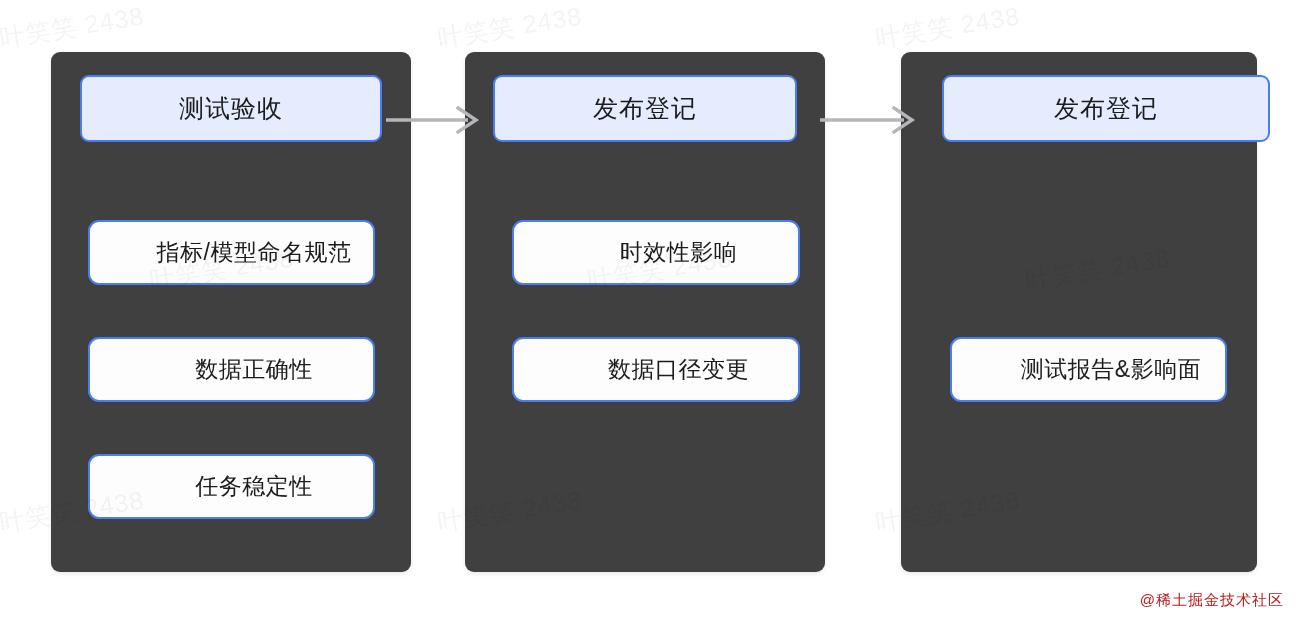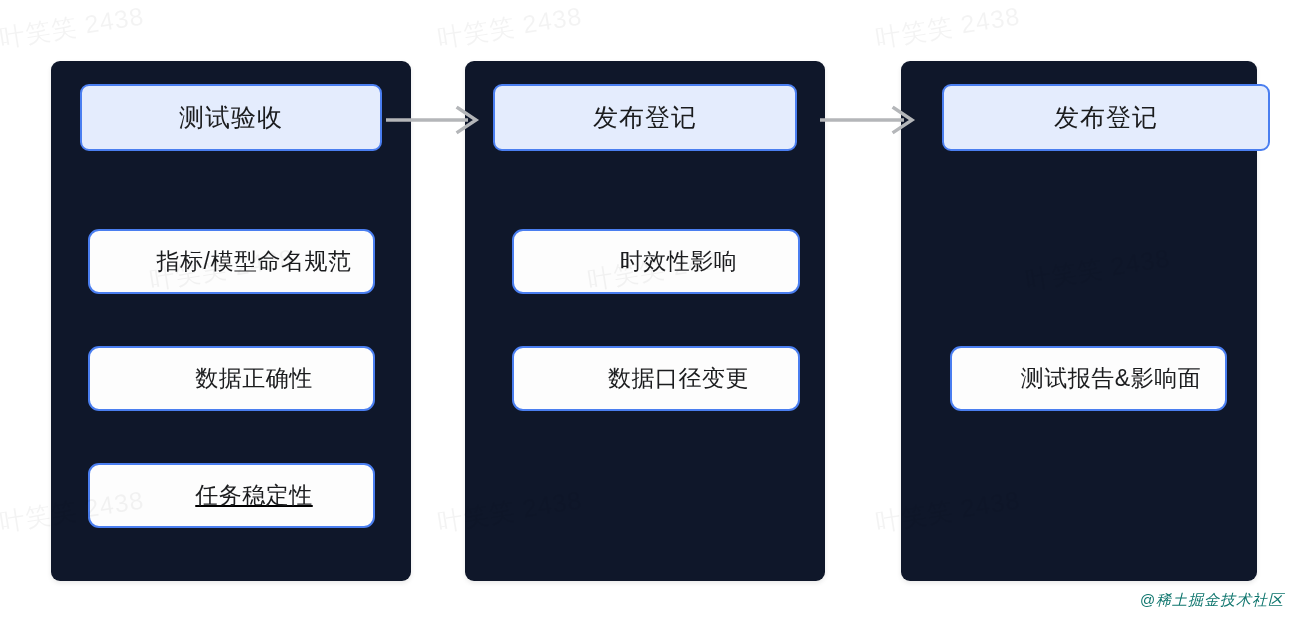--- a/index.html
+++ b/index.html
@@ -40,24 +40,24 @@
     position: absolute;
     left: 0;
     top: 0;
     width: 1298px;
     height: 620px;
     z-index: 2;
   }
 
   .panel {
     position: absolute;
-    top: 61px;
+    top: 52px;
     width: 360px;
     height: 520px;
-    background: #0f172a;
+    background: #404040;
     border-radius: 9px;
     box-shadow: 0 2px 5px rgba(0,0,0,0.09);
     box-sizing: border-box;
   }
   #panel-0 { left: 51px; }
   #panel-1 { left: 465px; }
   #panel-2 { left: 901px; }
   #panel-2.panel { width: 356px; }
 
   .panel-header {
@@ -97,21 +97,21 @@
     justify-content: center;
   }
   .item .label {
     font-size: 23px;
     color: #1b1c1e;
     letter-spacing: 0.5px;
     margin-left: 45px;
   }
   .item-0 { top: 168px; }
   .item-1 { top: 285px; text-align: right; }
-  .item-2 { top: 402px; text-decoration: underline; }
+  .item-2 { top: 402px; }
 
   #panel-1 .item { left: 47px; width: 288px; }
   #panel-2 .item { left: 49px; width: 277px; }
 
   
   .arrow {
     position: absolute;
     top: 104px;
     height: 32px;
     z-index: 4;
@@ -119,25 +119,24 @@
   }
   #arrow-0 { left: 386px; width: 100px; }
   #arrow-1 { left: 820px; width: 102px; }
 
   
   #corner-credit {
     position: absolute;
     right: 14px;
     bottom: 10px;
     font-size: 15px;
-    color: #0f766e;
+    color: #b91c1c;
     z-index: 6;
     letter-spacing: 1px;
     font-family: "Liberation Sans", "DejaVu Sans", sans-serif;
-    font-style: italic;
   }
 </style>
 </head>
 <body>
 
 <div id="watermark-layer">
     <span class="wm" style="left: 0px; top: 22px;">叶笑笑 2438</span>
     <span class="wm" style="left: 438px; top: 22px;">叶笑笑 2438</span>
     <span class="wm" style="left: 876px; top: 22px;">叶笑笑 2438</span>
     <span class="wm" style="left: 150px; top: 264px;">叶笑笑 2438</span>

